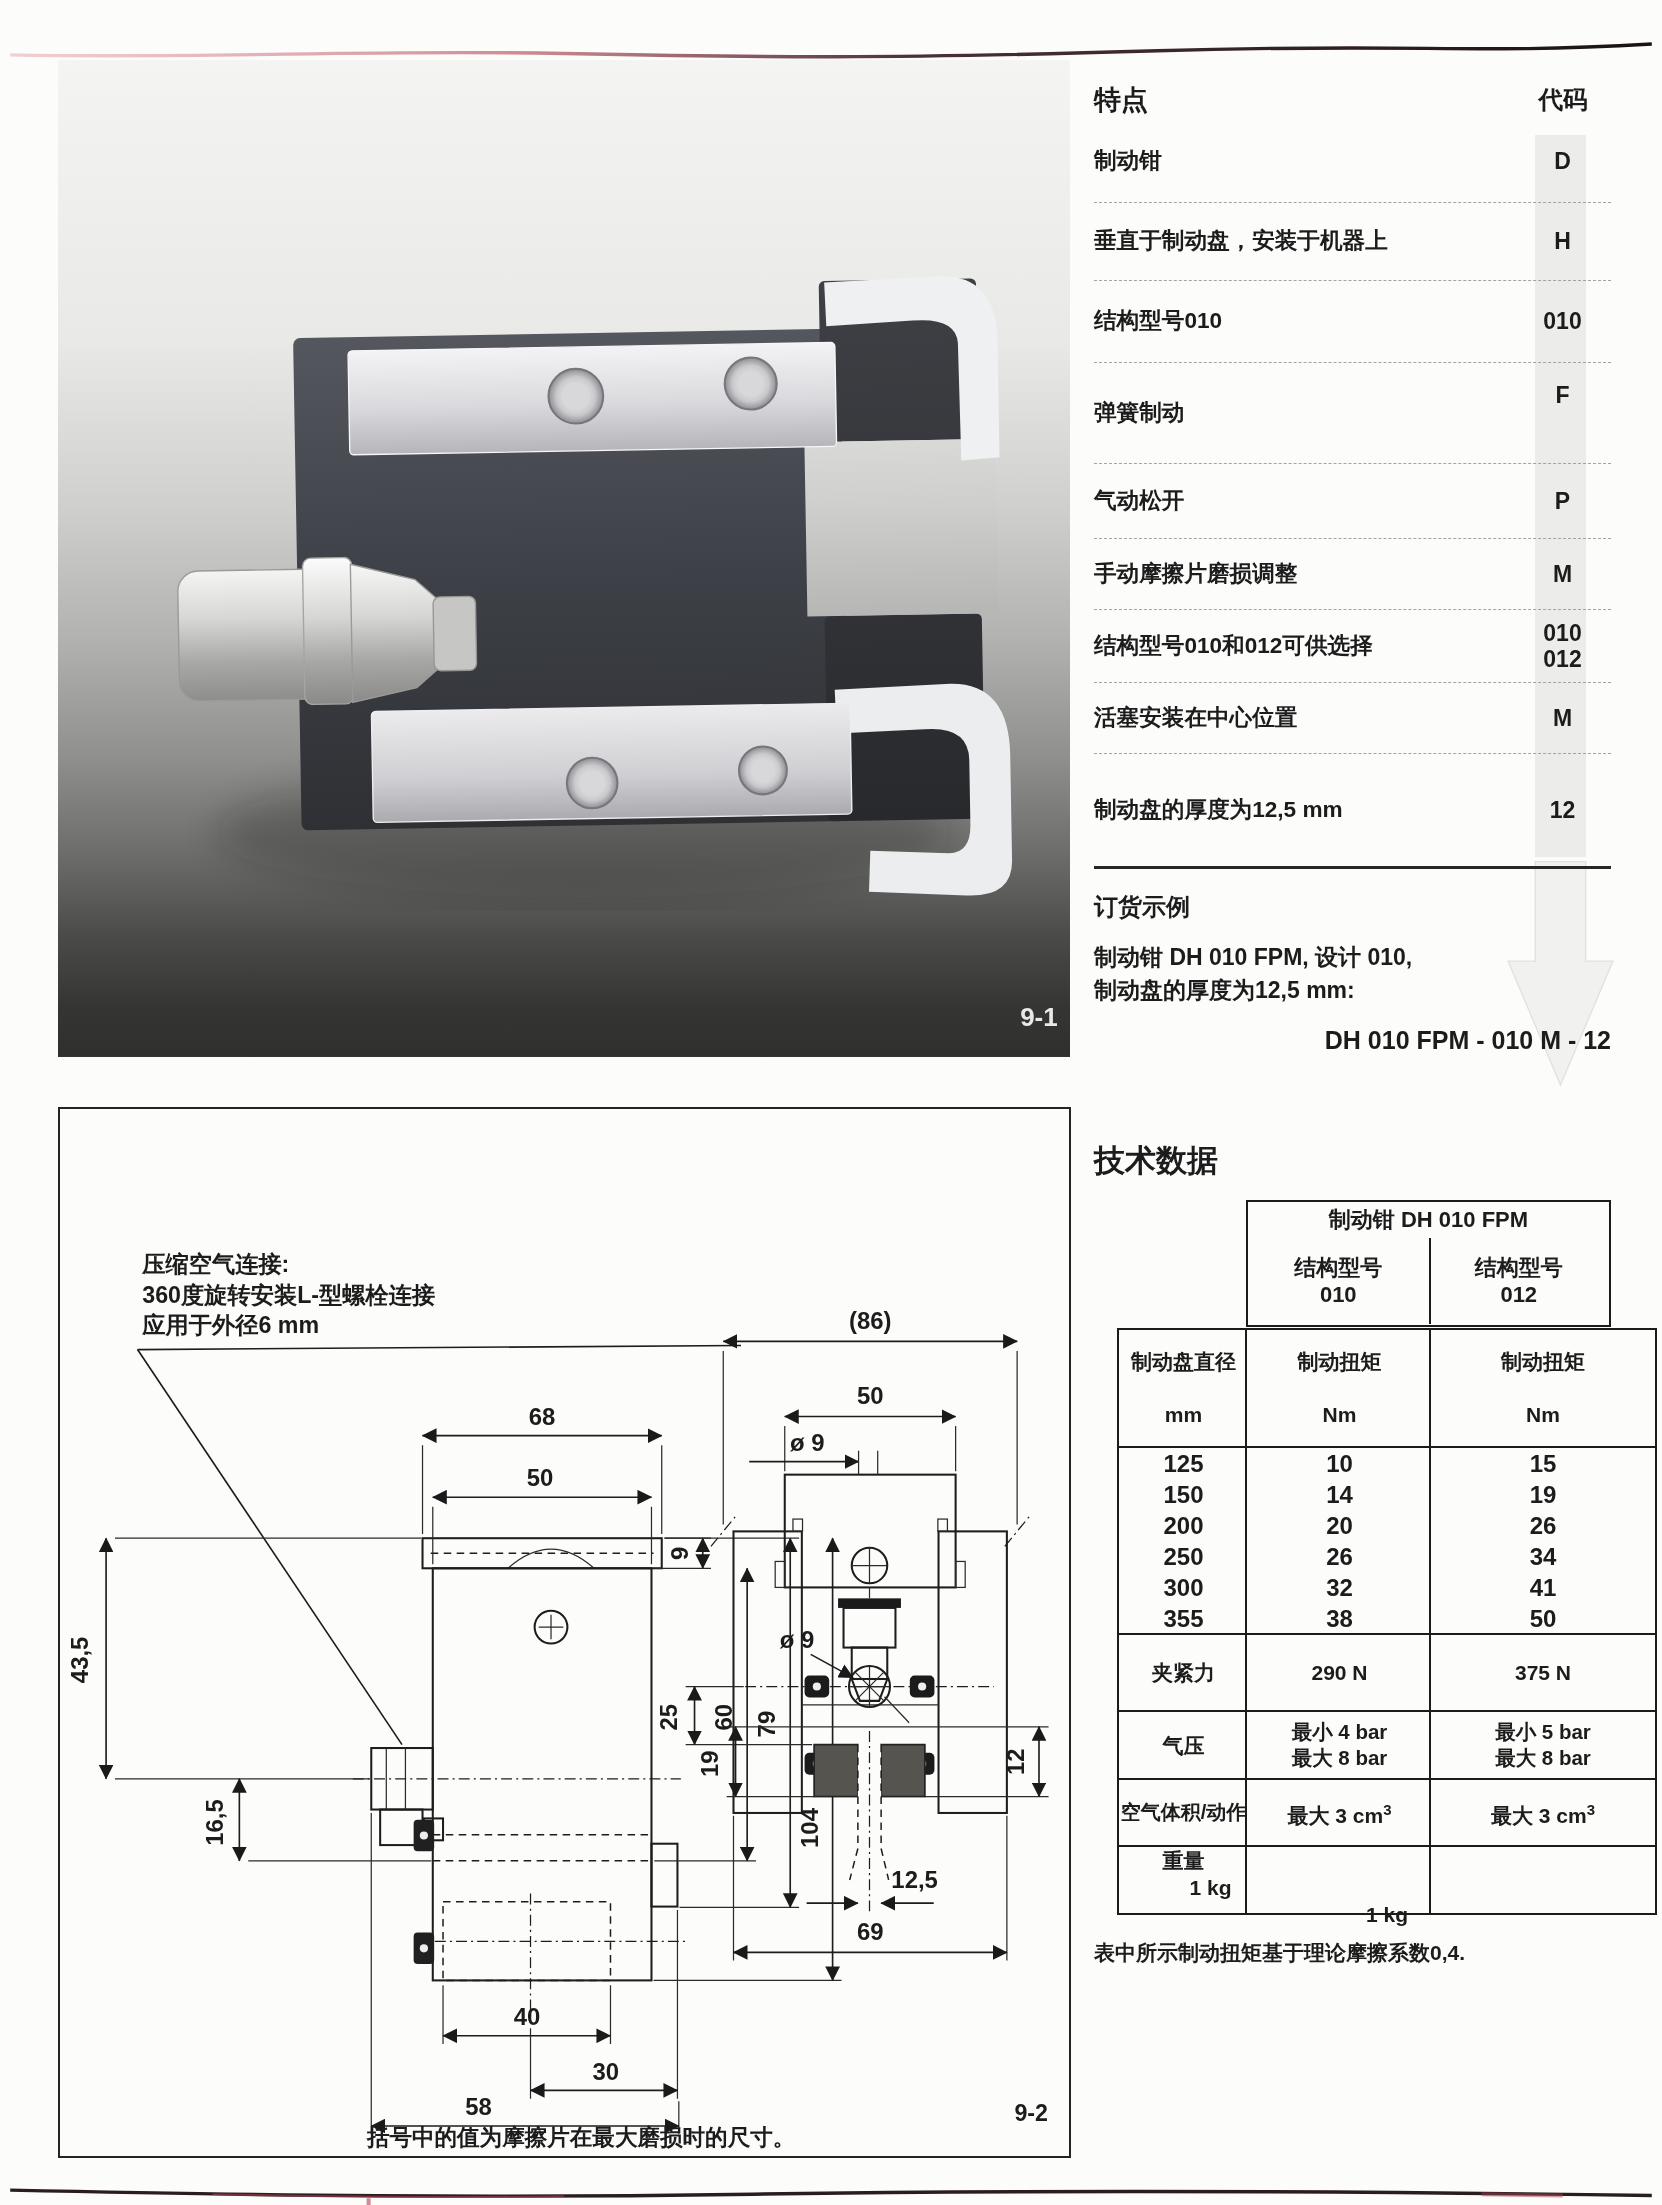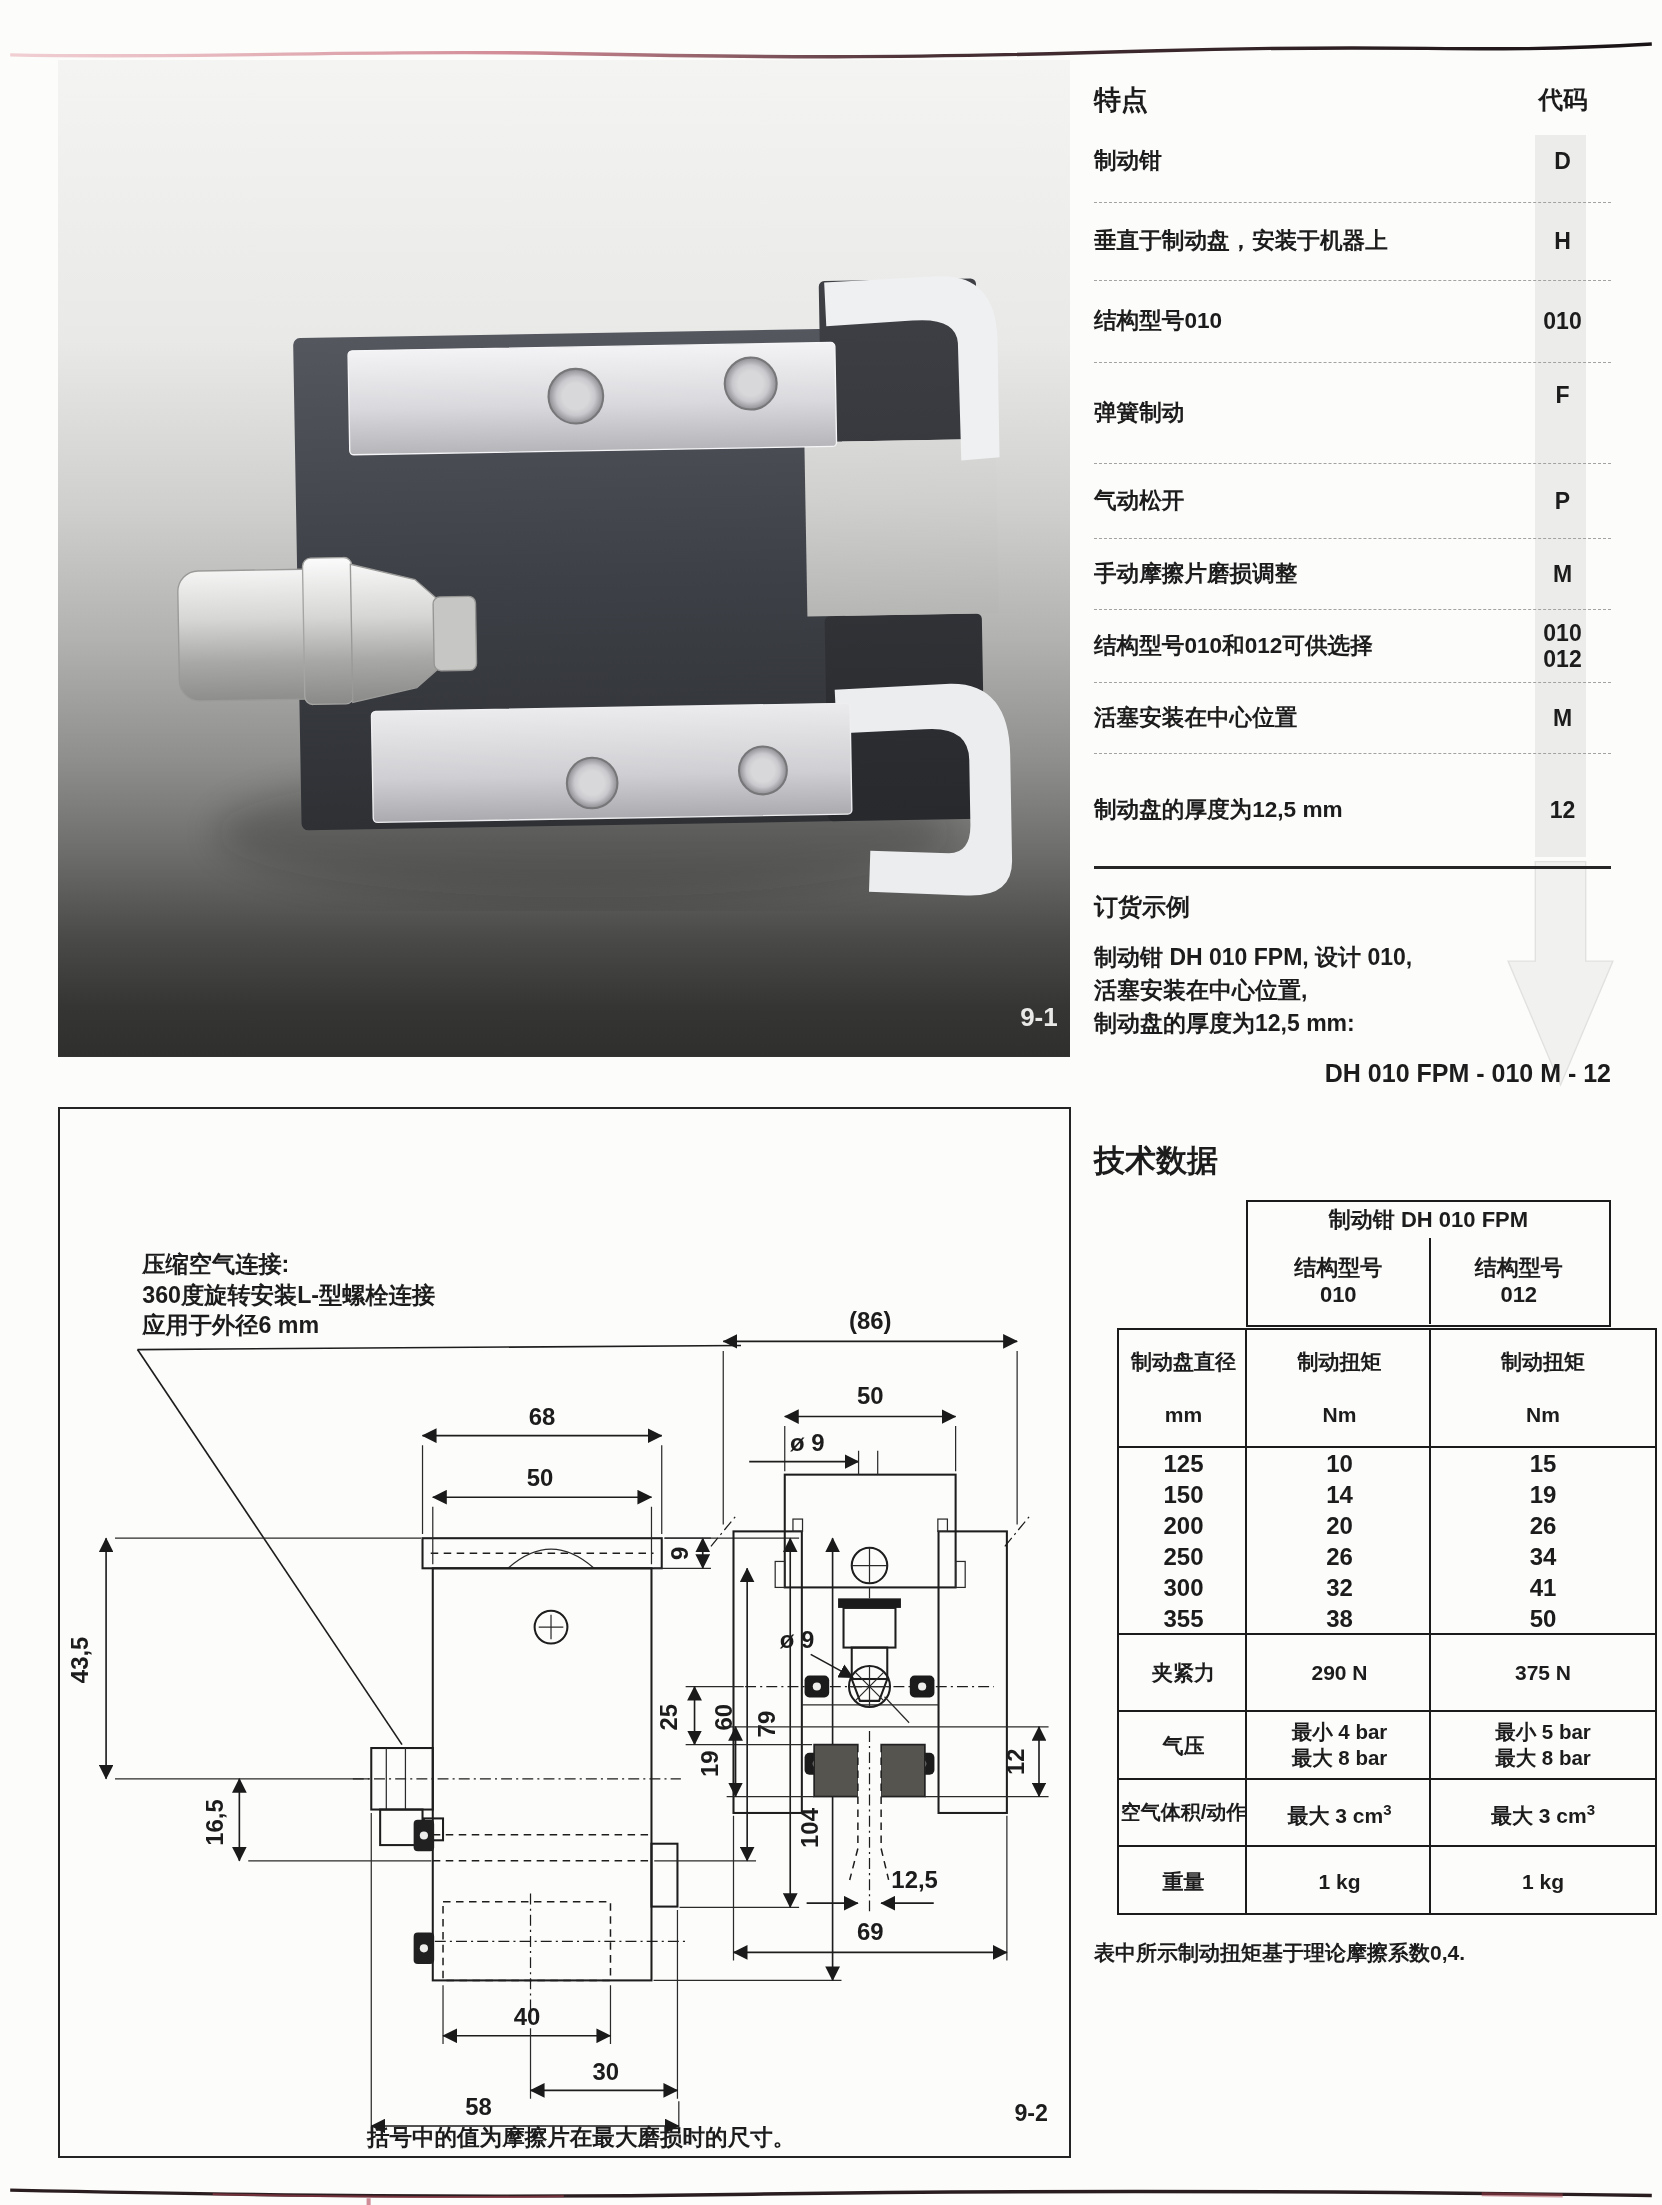--- a/index.html
+++ b/index.html
@@ -30,21 +30,21 @@
   .techtitle{position:absolute;left:1094px;top:1140px;font-size:31px;font-weight:bold;z-index:2;}
   .theadbox{position:absolute;left:1246px;top:1200px;width:365px;height:127px;border:2.7px solid #1b1b1b;box-sizing:border-box;z-index:2;}
   .tprod{height:36px;display:flex;align-items:center;justify-content:center;font-size:22px;font-weight:bold;}
   .tsubs{position:relative;display:flex;height:86px;}
   .tsub{flex:1;display:flex;flex-direction:column;align-items:center;justify-content:center;font-size:22px;font-weight:bold;line-height:27px;}
   .tvdiv{position:absolute;left:50%;top:0;bottom:0;width:2.1px;background:#1b1b1b;}
   .tmain{position:absolute;left:1117px;top:1328px;width:540px;height:587px;border:2.7px solid #1b1b1b;box-sizing:border-box;z-index:2;}
   .tm-col1,.tm-col2{position:absolute;top:0;bottom:0;width:2.1px;background:#1b1b1b;}
   .tm-col1{left:126px;} .tm-col2{left:310px;}
   .trow{display:flex;border-bottom:2.1px solid #1b1b1b;box-sizing:border-box;}
-  .trow.last{border-bottom:none;}
+  .trow.last{border-bottom:none;flex-direction:column;}
   .tc1{width:129px;} .tc2{width:183px;} .tc3{flex:1;}
   .tcell{display:flex;flex-direction:column;align-items:center;justify-content:center;font-size:21px;font-weight:bold;text-align:center;line-height:27px;}
   .tcol-head{justify-content:space-between;padding:18px 0;box-sizing:border-box;}
   .dline{height:31px;line-height:31px;font-size:24px;font-weight:bold;text-align:center;}
   sup{font-size:15px;}
   .technote{position:absolute;left:1094px;top:1939px;font-size:21px;font-weight:bold;z-index:2;}
   
   .drawbox{position:absolute;left:58px;top:1107px;width:1013px;height:1051px;border:2.7px solid #242424;box-sizing:border-box;background:#fcfcfb;z-index:2;}
   .dsvg{position:absolute;left:0;top:0;}
   
@@ -212,21 +212,20 @@
       <div class="frow last" style="height:112px">
         <div class="flabel">制动盘的厚度为12,5 mm</div>
         <div class="fcode">12</div>
       </div>
     </div>
   </div>
 
   <div class="ordering">
     <h2>订货示例</h2>
     <div class="oline">制动钳 DH 010 FPM, 设计 010,</div>
-    <div class="oline">活塞安装在中心位置,</div>
     <div class="oline">制动盘的厚度为12,5 mm:</div>
     <div class="ocode">DH 010 FPM - 010 M - 12</div>
   </div>
 
   <div class="techtitle">技术数据</div>
 
   <div class="theadbox">
     <div class="tprod">制动钳 DH 010 FPM</div>
     <div class="tsubs">
       <div class="tsub">

